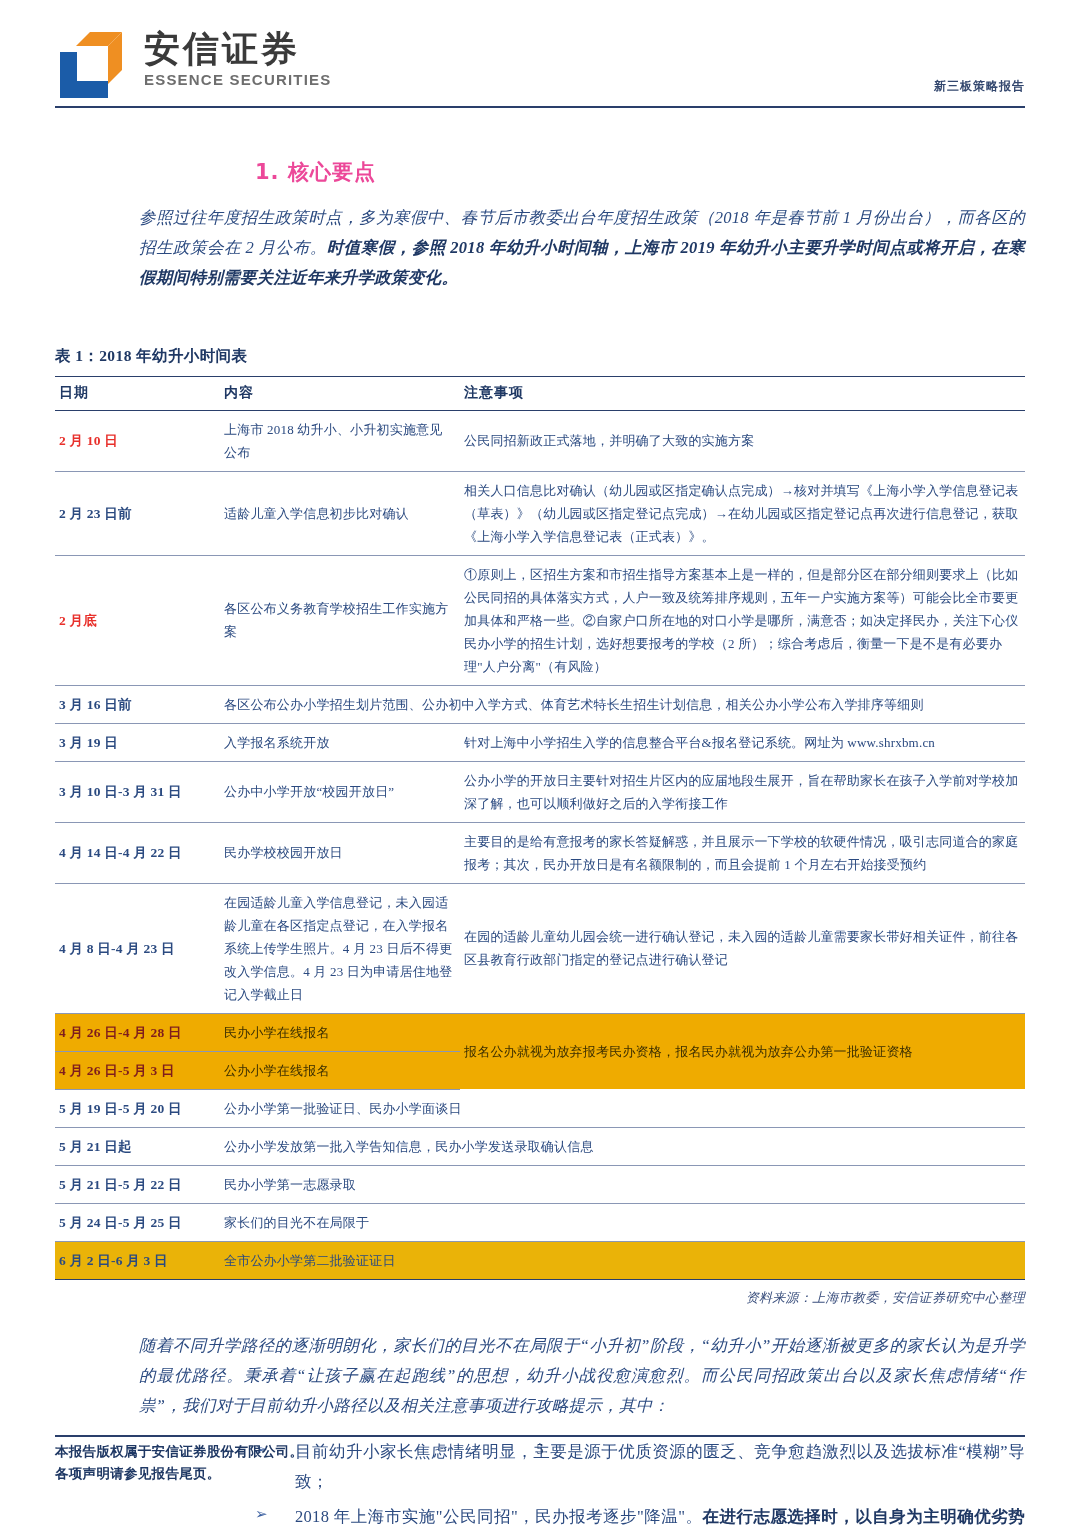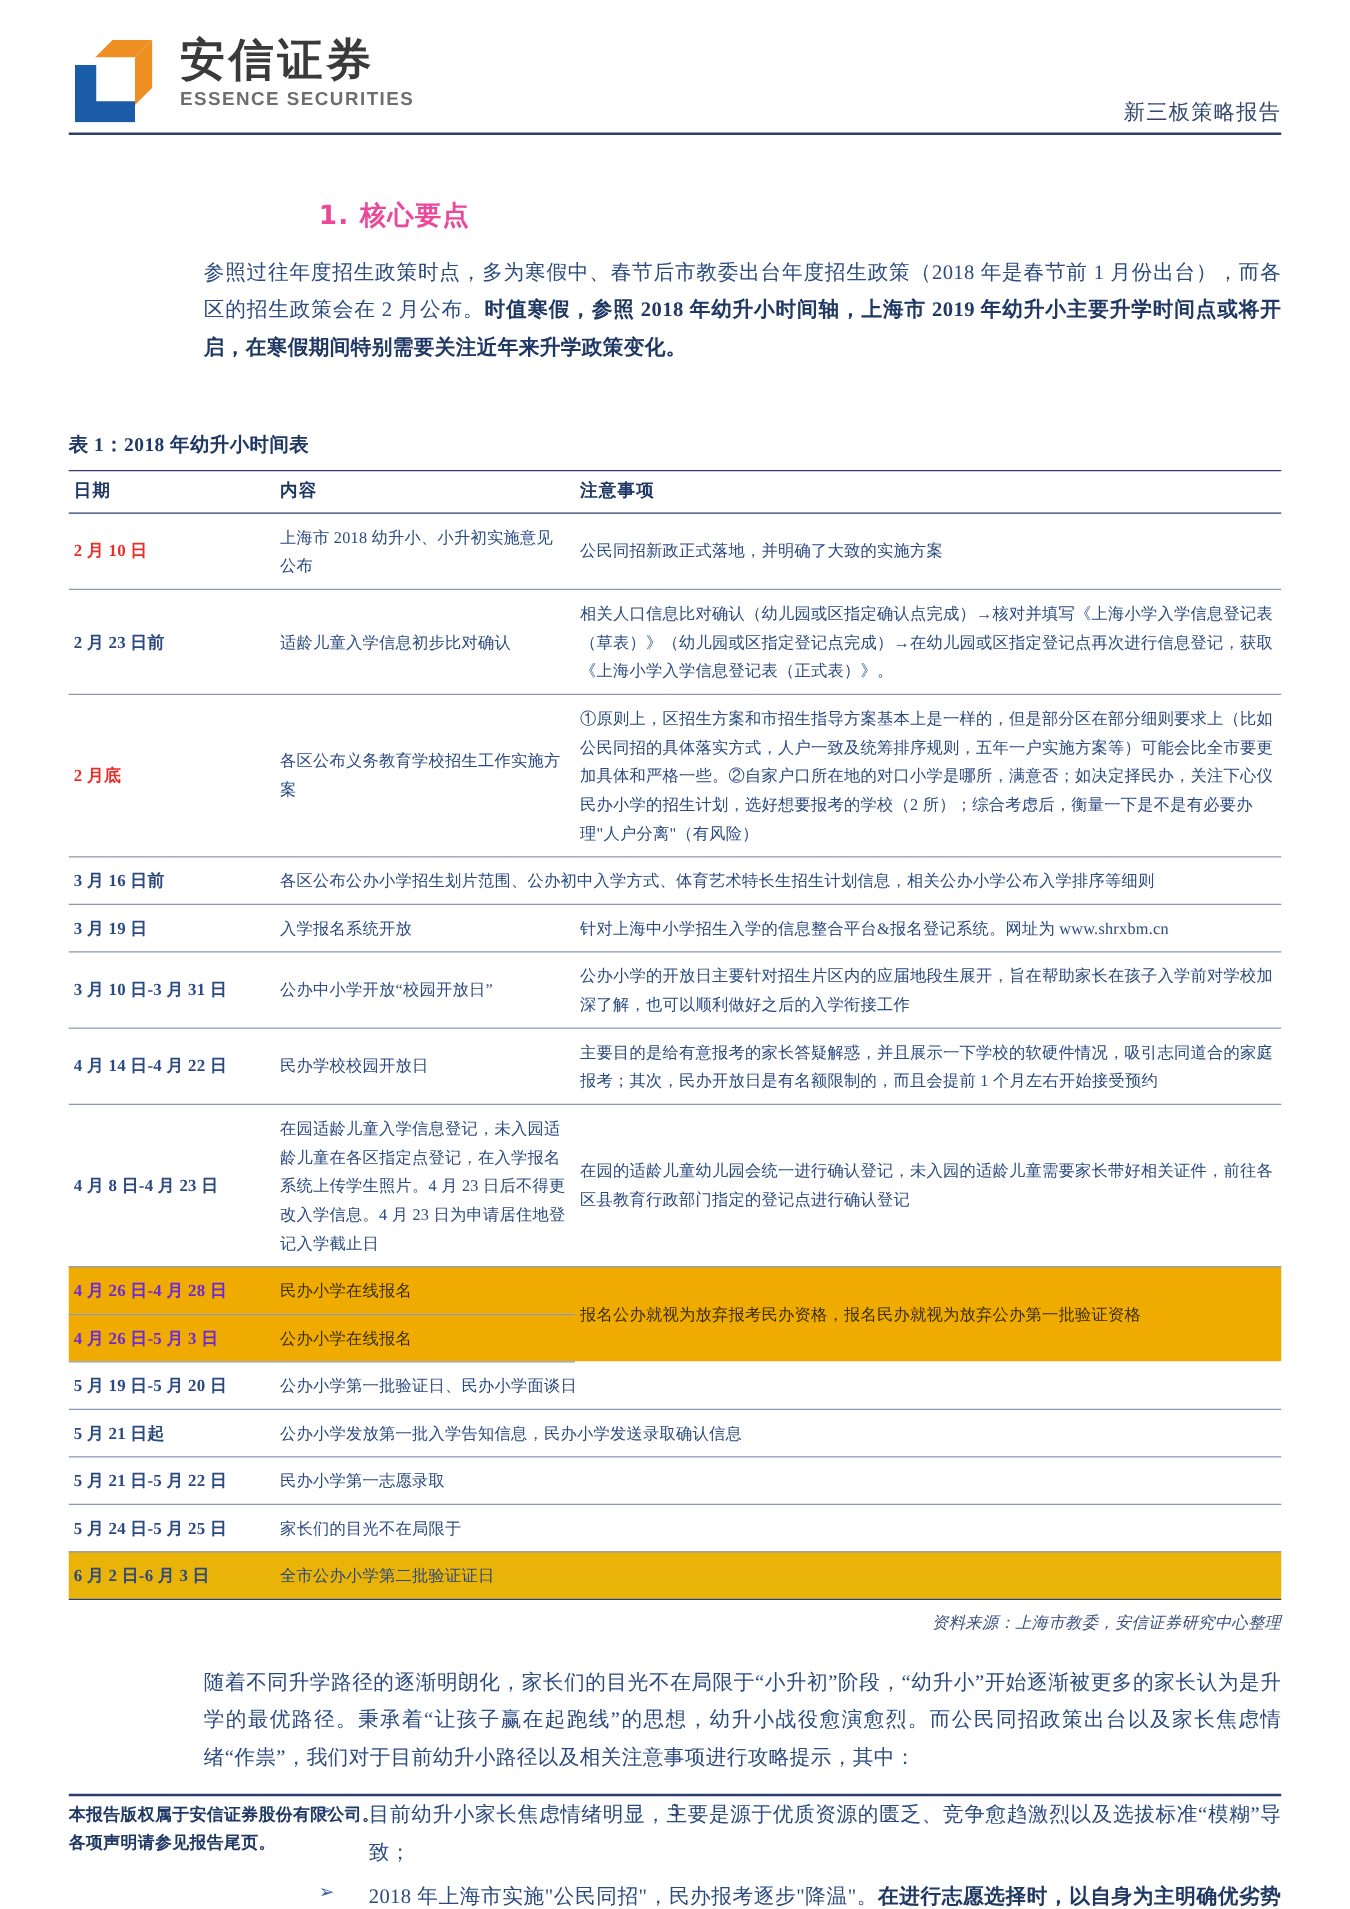--- a/index.html
+++ b/index.html
@@ -89,22 +89,22 @@
     font-size: 15px;
     font-weight: 700;
     color: #6e6e6e;
     letter-spacing: 1.2px;
     margin-top: 3px;
   }
   .header-right {
     position: absolute;
     right: 55px;
     top: 78px;
-    font-size: 17px;
-    font-weight: 400;
+    font-size: 12px;
+    font-weight: 700;
     color: #33476e;
     letter-spacing: 1px;
   }
   .header-rule {
     position: absolute;
     left: 55px;
     right: 55px;
     top: 106px;
     height: 2px;
     background: #2a3f6b;
@@ -117,27 +117,28 @@
   }
   .section-title {
     margin: 46px 0 16px 200px;
     font-family: "DejaVu Sans", "Liberation Sans", sans-serif;
     font-size: 21px;
     font-weight: 700;
     color: #ec4899;
     letter-spacing: 1px;
   }
   .para {
-    margin-left: 108px;
+    margin-left: 84px;
     margin-right: 0px;
     font-size: 16.5px;
     line-height: 30px;
     color: #2b4a80;
     text-align: justify;
     letter-spacing: .3px;
+    font-style: italic;
   }
   .para .b {
     font-weight: 700;
     color: #1f3864;
   }
 
   
   .table-caption {
     margin-top: 53px;
     font-size: 15.5px;
@@ -176,21 +177,21 @@
   }
   table.schedule tbody tr.last td {
     border-bottom: 1.6px solid #2a3f6b;
   }
   td.date { font-weight: 700; font-size: 13.5px; white-space: nowrap; }
   td.date.red { color: #e8302b; }
   td.note { padding-left: 10px; }
   td.content-cell { padding-left: 8px; }
 
   tr.hl-orange td { background: #efab00; color: #3b2e00; border-bottom-color: #7a5c00; }
-  tr.hl-orange td.date { color: #6d28d9; }
+  tr.hl-orange td.date { color: #7f1d1d; }
   tr.hl-orange.merge-top td.note { border-bottom: none; }
 
   tr.hl-purple td { background: #eab308; }
 
   .src {
     margin-top: 9px;
     font-size: 13px;
     font-style: italic;
     color: #3a4f7d;
     letter-spacing: .3px;

